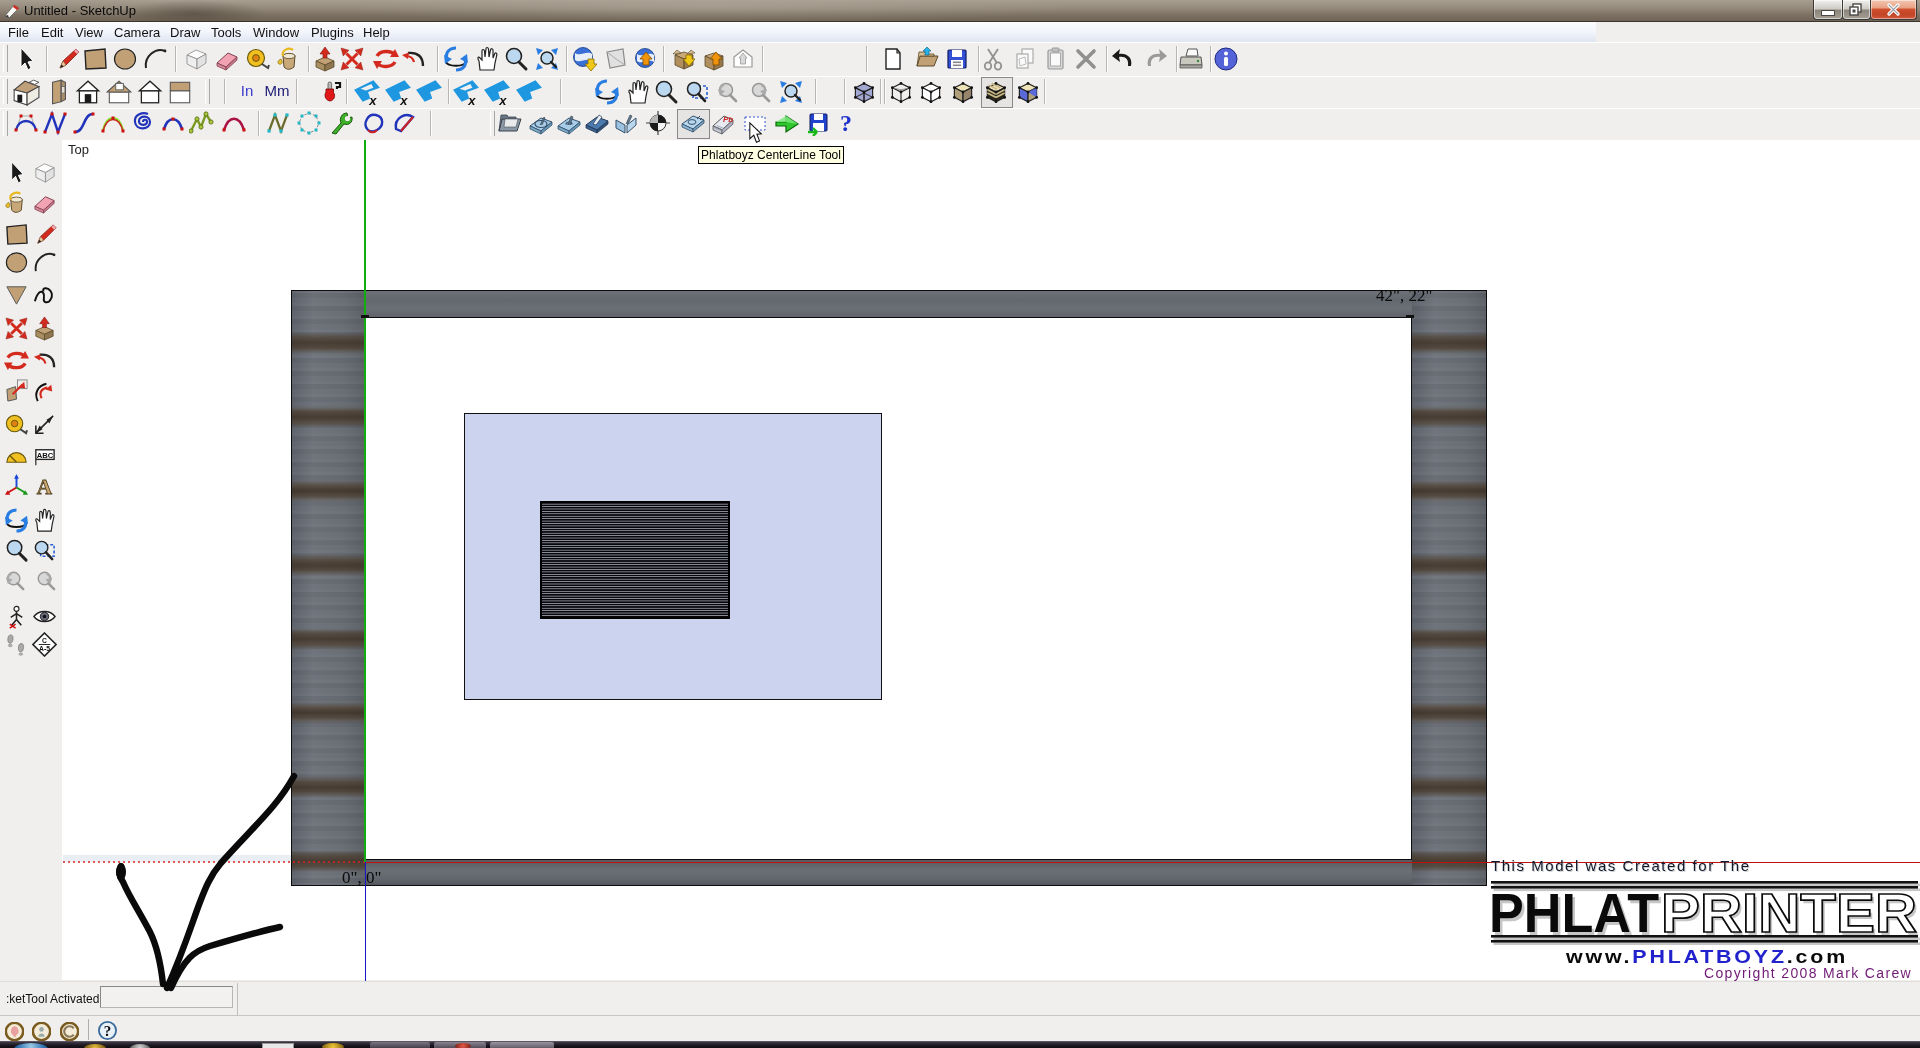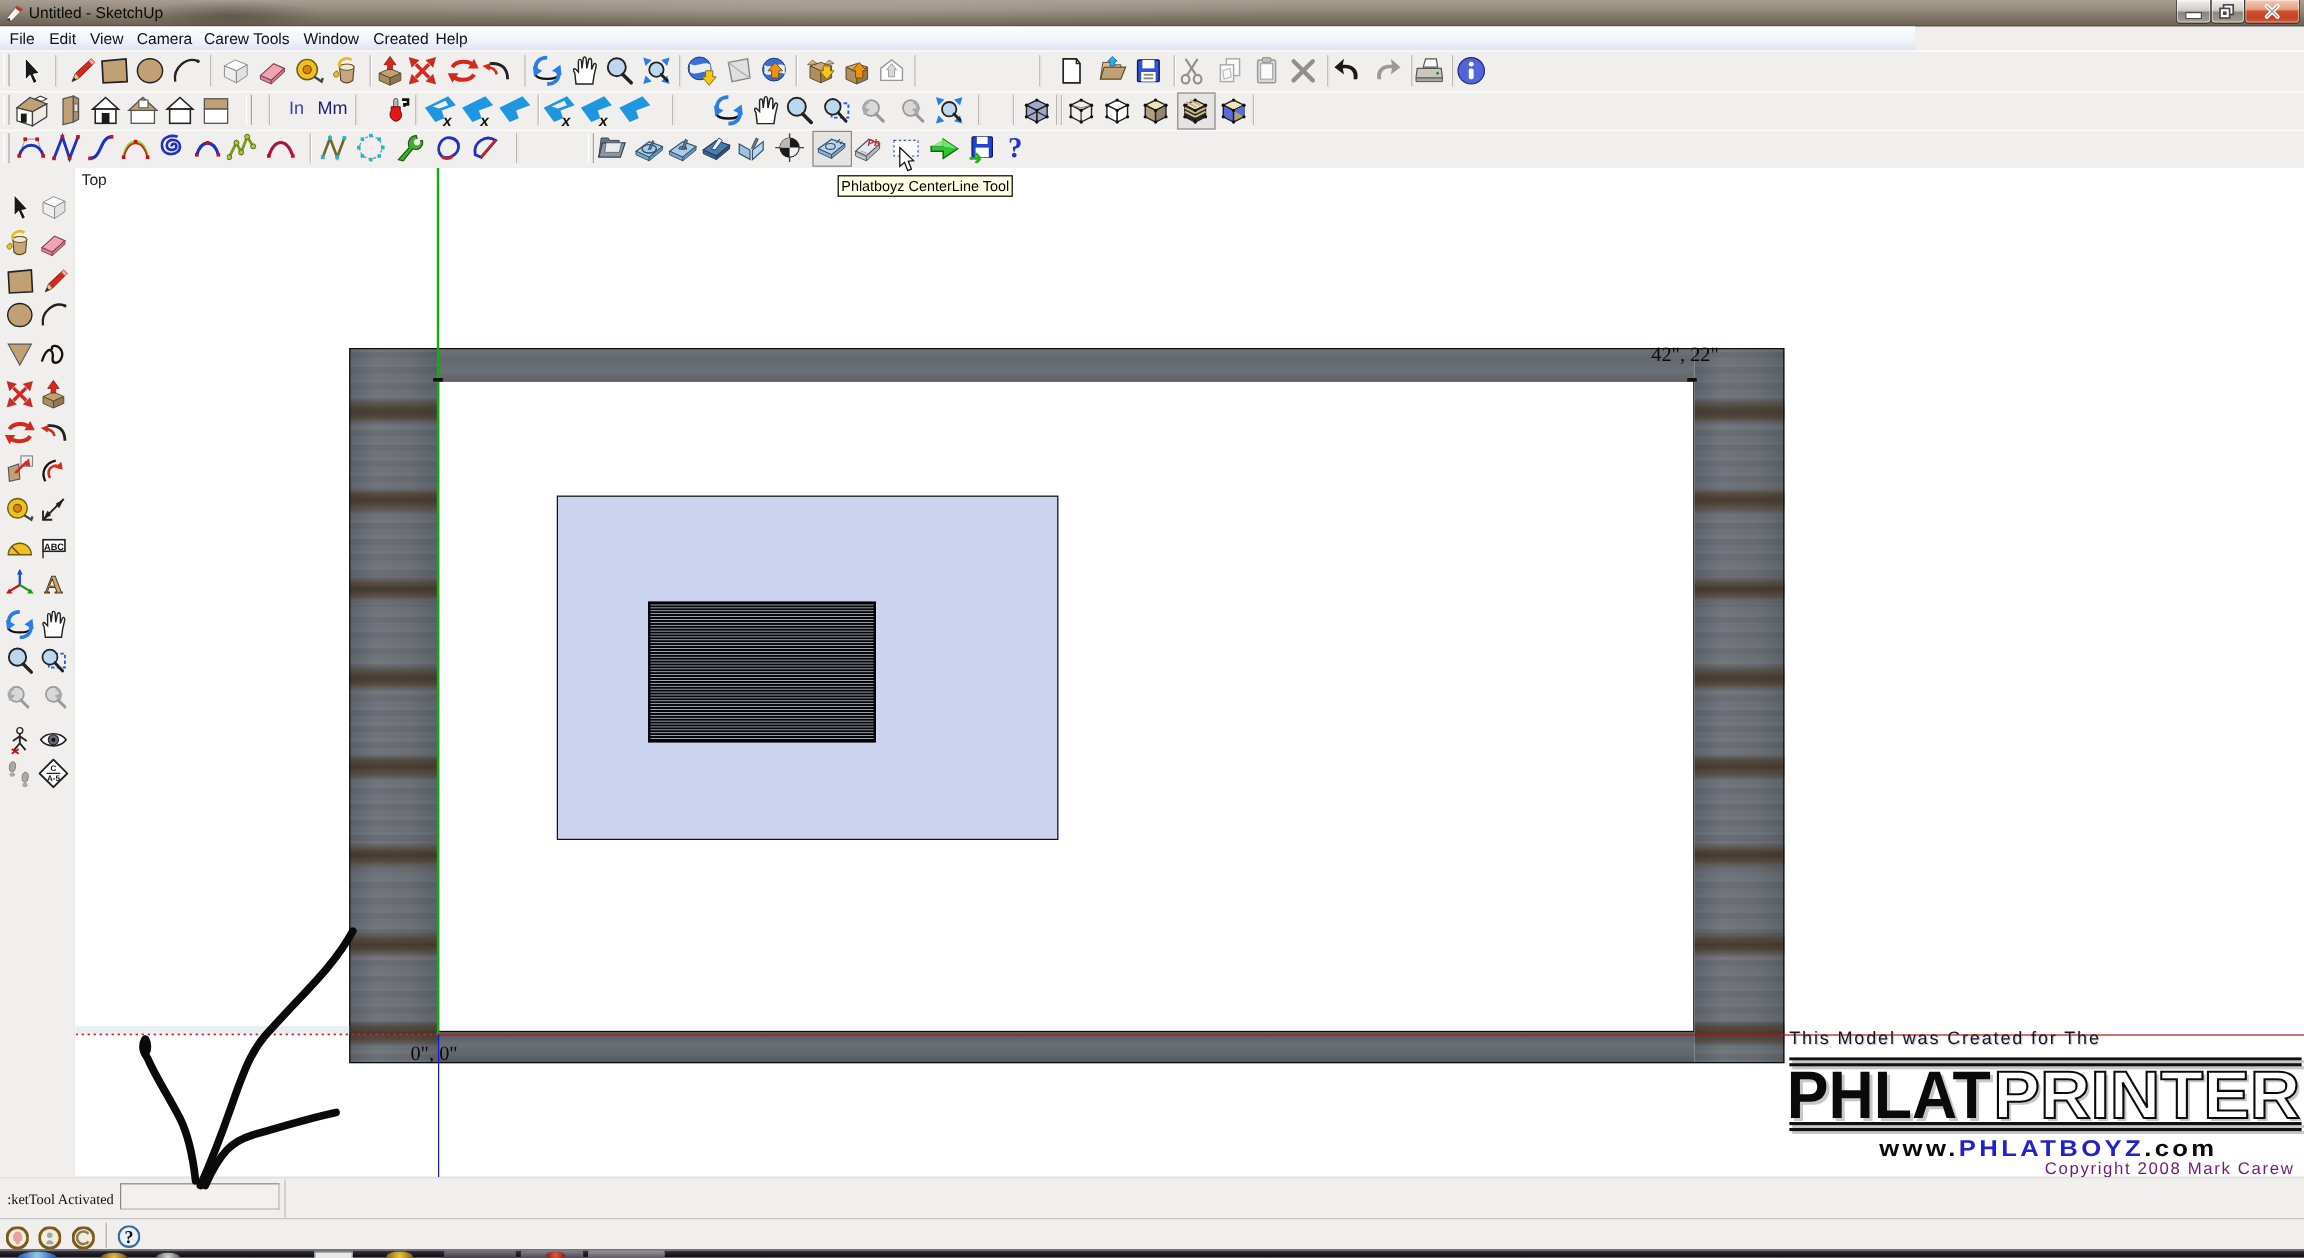--- a/index.html
+++ b/index.html
@@ -6,21 +6,21 @@
 #menubar{position:absolute;left:0;top:22px;width:1596px;height:20px;background:linear-gradient(180deg,#fcfdff 0%,#f2f5fb 50%,#dfe4f0 100%);border-bottom:1px solid #c6c9d4;}
 .menuitem{position:absolute;top:3px;font-size:13px;color:#111;}
 .toolrow{position:absolute;left:0;width:1920px;background:#f0efed;}
 .sep{position:absolute;width:1px;background:#b8b6b2;border-right:1px solid #fcfcfc;}
 .grip{position:absolute;width:3px;border-left:1px solid #fff;border-right:1px solid #a8a6a2;}
 #canvas{position:absolute;left:62px;top:140px;width:1858px;height:840px;background:#fff;}
 #palette{position:absolute;left:0;top:140px;width:62px;height:840px;background:#f0efed;border-right:1px solid #a8a6a2;}
 .psep{position:absolute;left:3px;width:54px;height:1px;background:#c4c2be;border-bottom:1px solid #fbfbfb;}
 #tooltip{position:absolute;left:698px;top:146px;width:144px;height:16px;background:#ffffe1;border:1px solid #000;font-size:12px;color:#000;text-align:center;line-height:16px;z-index:60;}
 .wm{position:absolute;white-space:pre;}
-#vcb{position:absolute;left:0;top:981px;width:1920px;height:34px;background:#f0efed;border-top:1px solid #9a989432;font-family:Liberation Serif, serif;}
+#vcb{position:absolute;left:0;top:981px;width:1920px;height:34px;background:#f0efed;border-top:1px solid #9a989432;}
 #msgrow{position:absolute;left:0;top:1015px;width:1920px;height:26px;background:#f0efed;border-top:1px solid #c8c6c2;}
 #taskbar{position:absolute;left:0;top:1041px;width:1920px;height:7px;background:linear-gradient(180deg,#3e3844 0%,#1c1820 55%,#0e0b12 100%);border-top:1px solid #5a5560;box-sizing:border-box;}
 </style></head><body>
 <div id="titlebar">
 <div class="abs" style="left:118px;top:0;width:150px;height:22px;background:radial-gradient(ellipse at 50% 60%,rgba(60,50,40,0.45),rgba(60,50,40,0) 70%);"></div>
 <div class="abs" style="left:360px;top:0;width:700px;height:22px;background:radial-gradient(ellipse at 50% 30%,rgba(190,180,168,0.35),rgba(190,180,168,0) 75%);"></div>
 <svg class="abs" style="left:4px;top:3px" width="16" height="16" viewBox="0 0 16 16">
       <polygon points="1,13 10,2 15,5 5,15" fill="#f8f8f4" stroke="#555" stroke-width="0.7"></polygon>
       <polygon points="10,2 15,5 13,7 9,4" fill="#d42a1e"></polygon>
       <polygon points="1,13 4,12 5,15" fill="#333"></polygon>
@@ -41,24 +41,24 @@
         <path d="M3,3 L12,12 M12,3 L3,12" stroke="#fff" stroke-width="3.4" stroke-linecap="round"></path>
         <path d="M3,3 L12,12 M12,3 L3,12" stroke="#36454f" stroke-width="1.1" stroke-linecap="round" opacity="0.5"></path>
       </svg>
     </div>
 </div>
 <div id="menubar">
 <div class="menuitem" style="left:8px">File</div>
 <div class="menuitem" style="left:41px">Edit</div>
 <div class="menuitem" style="left:75px">View</div>
 <div class="menuitem" style="left:114px">Camera</div>
-<div class="menuitem" style="left:170px">Carew</div>
+<div class="menuitem" style="left:170px">Draw</div>
 <div class="menuitem" style="left:211px">Tools</div>
 <div class="menuitem" style="left:253px">Window</div>
-<div class="menuitem" style="left:311px">Created</div>
+<div class="menuitem" style="left:311px">Plugins</div>
 <div class="menuitem" style="left:363px">Help</div>
 </div>
 <div class="toolrow" style="top:42px;height:33px;border-top:1px solid #fff;border-bottom:1px solid #d8d6d2;"></div>
 <div class="toolrow" style="top:76px;height:31px;border-top:1px solid #fff;border-bottom:1px solid #d8d6d2;"></div>
 <div class="toolrow" style="top:108px;height:31px;border-top:1px solid #fff;border-bottom:1px solid #a8a6a2;"></div>
 <div class="grip" style="left:3px;top:45px;height:27px;"></div>
 <div class="sep" style="left:46px;top:46px;height:26px;"></div>
 <div class="sep" style="left:175px;top:46px;height:26px;"></div>
 <div class="sep" style="left:308px;top:46px;height:26px;"></div>
 <div class="sep" style="left:437px;top:46px;height:26px;"></div>

